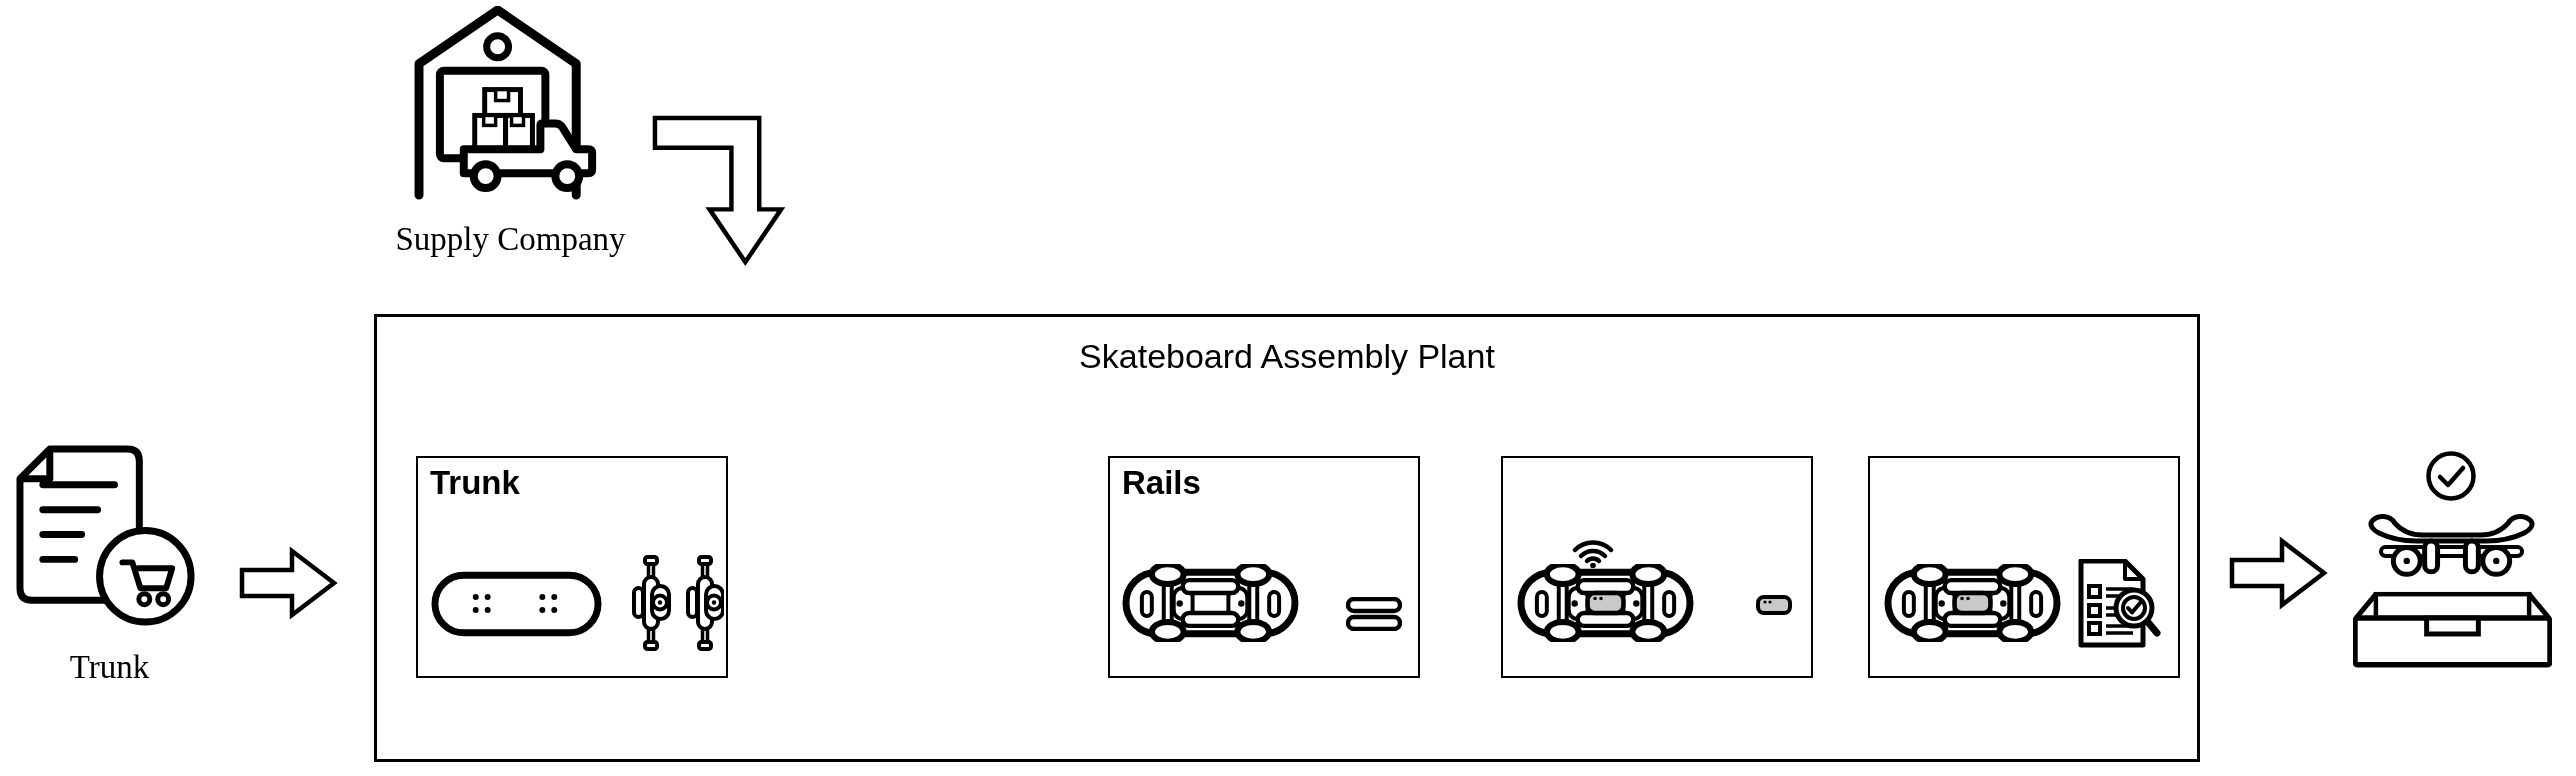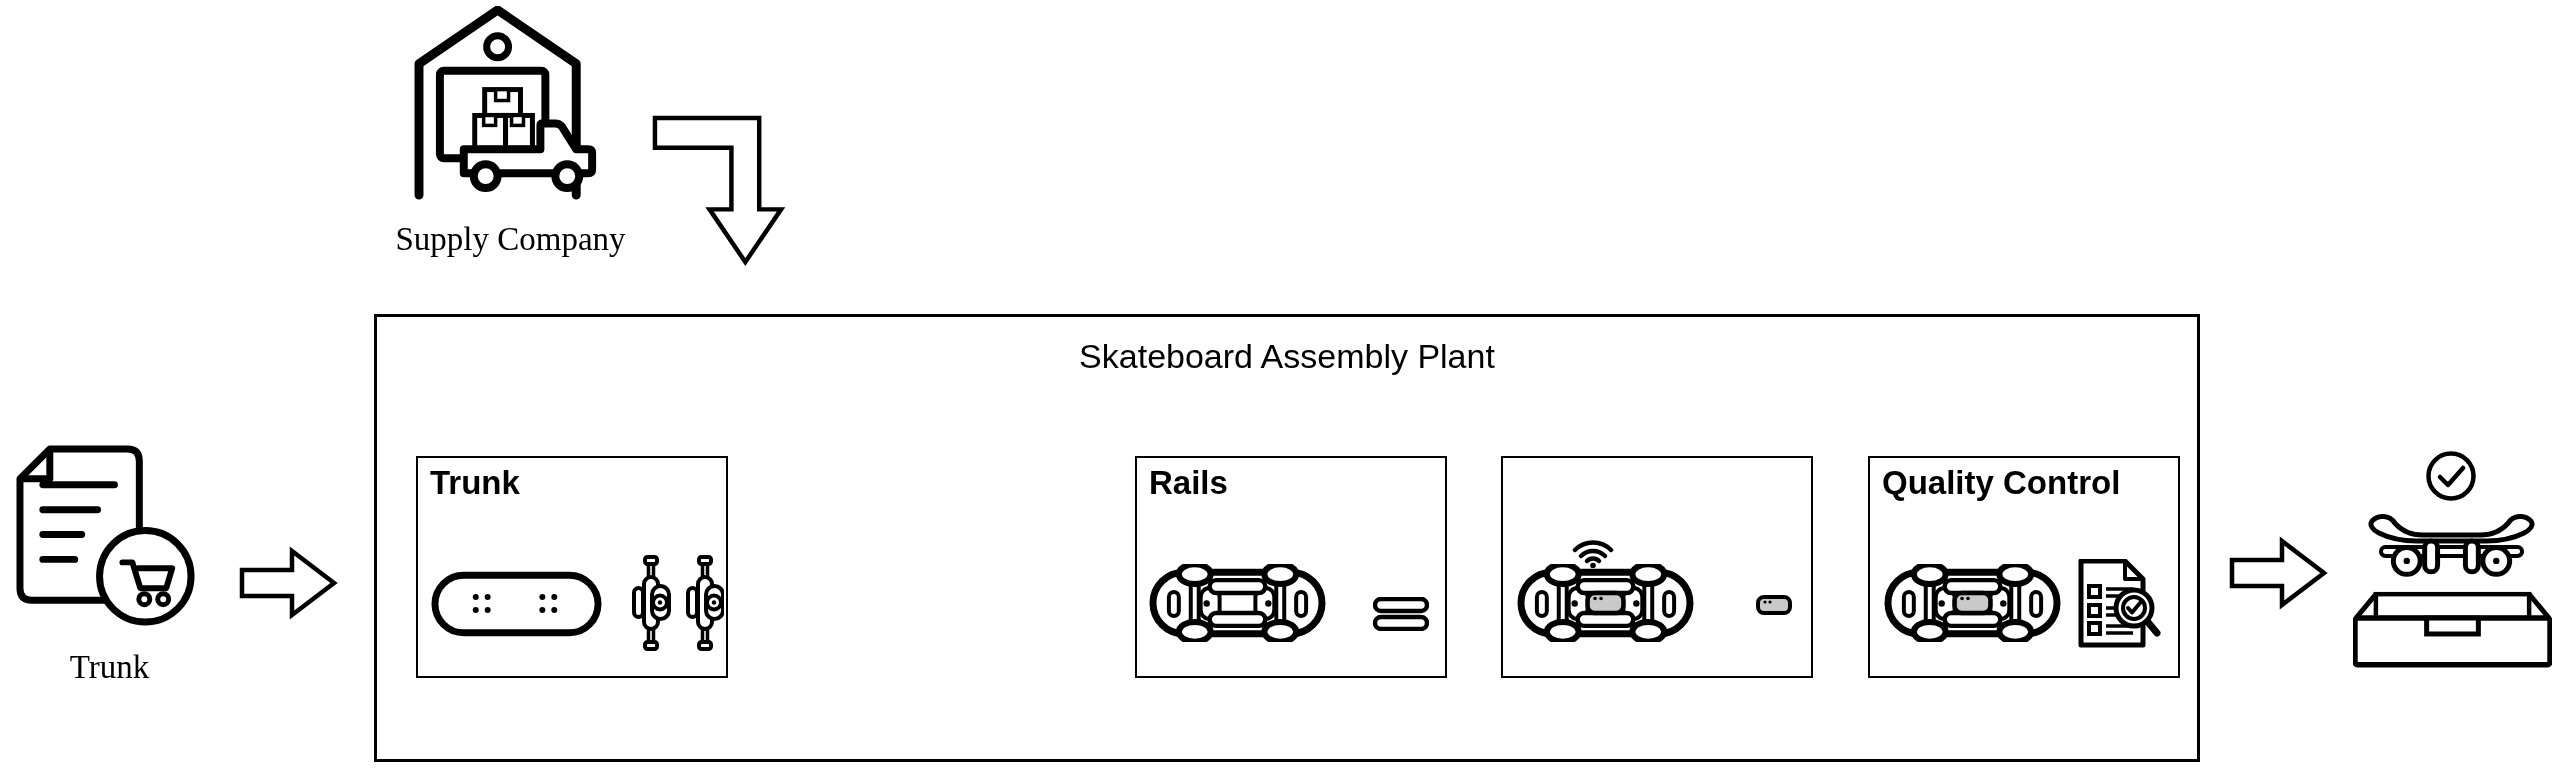--- a/index.html
+++ b/index.html
@@ -157,21 +157,21 @@
         <circle cx="124" cy="26" r="3" fill="#000"></circle>
           <circle cx="124" cy="39" r="3" fill="#000"></circle>
       </svg>
       <svg class="abs" style="left:214px;top:97px;" width="92" height="96" viewBox="0 0 92 96">
         <use href="#g-truck-front"></use>
         <use href="#g-truck-front" transform="translate(54,0)"></use>
       </svg>
     </div>
 
 
-    <div class="station" style="left:758px;text-decoration:underline;">
+    <div class="station" style="left:731px;text-decoration:underline;">
       <div class="station-label">Rails</div>
       <svg class="abs" style="left:12px;top:106px;" width="177" height="78" viewBox="0 0 178 78">
         <use href="#g-board-base"></use>
         <use href="#g-rails"></use>
       </svg>
       <svg class="abs" style="left:236px;top:139px;" width="56" height="34" viewBox="0 0 56 34">
         <rect x="2" y="2" width="52" height="12" rx="6" fill="#fff" stroke="#000" stroke-width="4.5"></rect>
         <rect x="2" y="20" width="52" height="12" rx="6" fill="#fff" stroke="#000" stroke-width="4.5"></rect>
       </svg>
     </div>
@@ -189,21 +189,20 @@
         <use href="#g-module"></use>
       </svg>
       <svg class="abs" style="left:253px;top:137px;" width="36" height="20" viewBox="0 0 36 20">
         <rect x="2" y="2" width="32" height="16" rx="6" fill="#c9c9c9" stroke="#000" stroke-width="4"></rect>
         <circle cx="9" cy="7" r="1.6" fill="#000"></circle>
         <circle cx="14" cy="7" r="1.6" fill="#000"></circle>
       </svg>
     </div>
 
     <div class="station" style="left:1491px;">
-      <div class="station-label">Quality Control</div>
       <svg class="abs" style="left:14px;top:106px;" width="177" height="78" viewBox="0 0 178 78">
         <use href="#g-board-base"></use>
         <use href="#g-rails"></use>
         <use href="#g-module"></use>
       </svg>
       <svg class="abs" style="left:205px;top:101px;" width="92" height="92" viewBox="0 0 92 92">
         <path d="M6,2 H50 L68,20 V86 H6 Z" fill="#fff" stroke="#000" stroke-width="5" stroke-linejoin="round"></path>
         <path d="M50,2 V20 H68" fill="none" stroke="#000" stroke-width="4" stroke-linejoin="round"></path>
         <rect x="14" y="27" width="11" height="11" fill="#fff" stroke="#000" stroke-width="4"></rect>
         <rect x="14" y="46" width="11" height="11" fill="#fff" stroke="#000" stroke-width="4"></rect>

